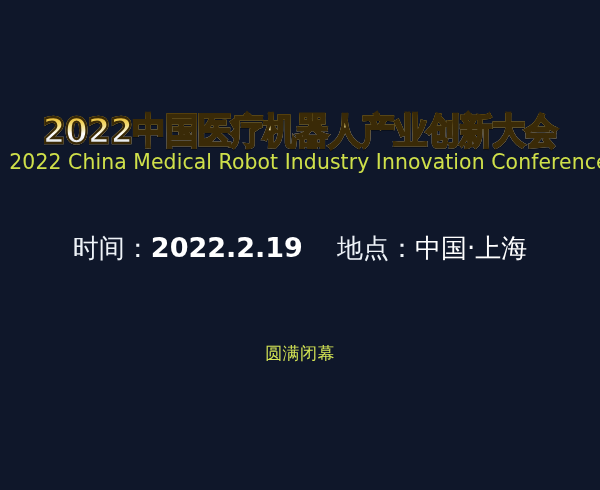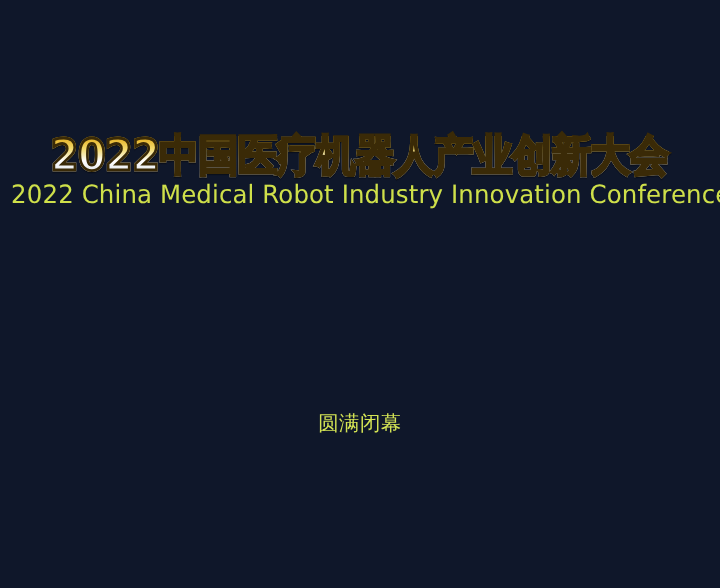--- a/index.html
+++ b/index.html
@@ -150,18 +150,21 @@
 <div id="banner">
 
   <div class="headline-block">
     <span class="headline">2022中国医疗机器人产业创新大会</span>
   </div>
 
   <div class="subtitle-block">
     <span class="subtitle">2022 China Medical Robot Industry Innovation Conference</span>
   </div>
 
+  <div class="meta-block">
+    <span class="meta-label">时间：</span><span class="meta-value">2022.2.19</span><span class="meta-gap"></span><span class="meta-label">地点：</span><span class="meta-value-cn">中国·上海</span>
+  </div>
 
   <div class="status-block">
     <span class="status-text">圆满闭幕</span>
   </div>
 
 </div>
 
 </body></html>

